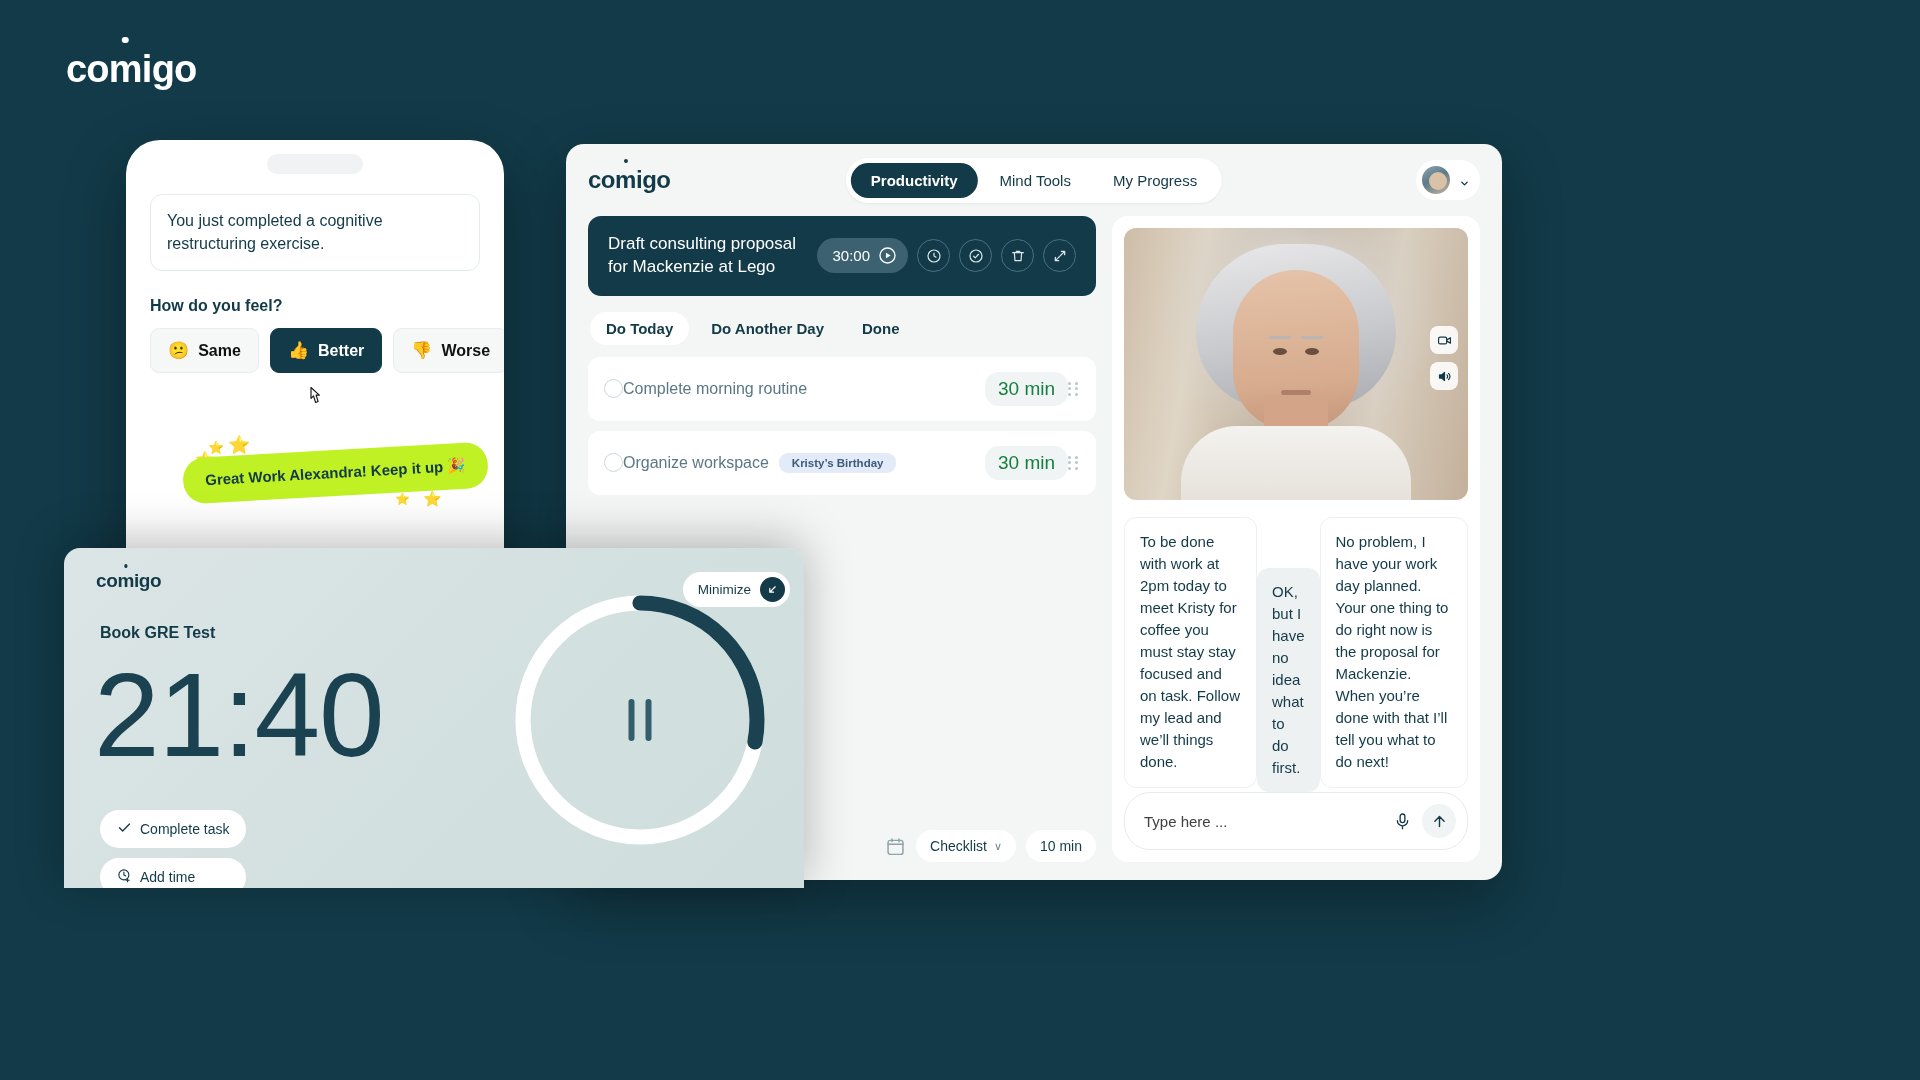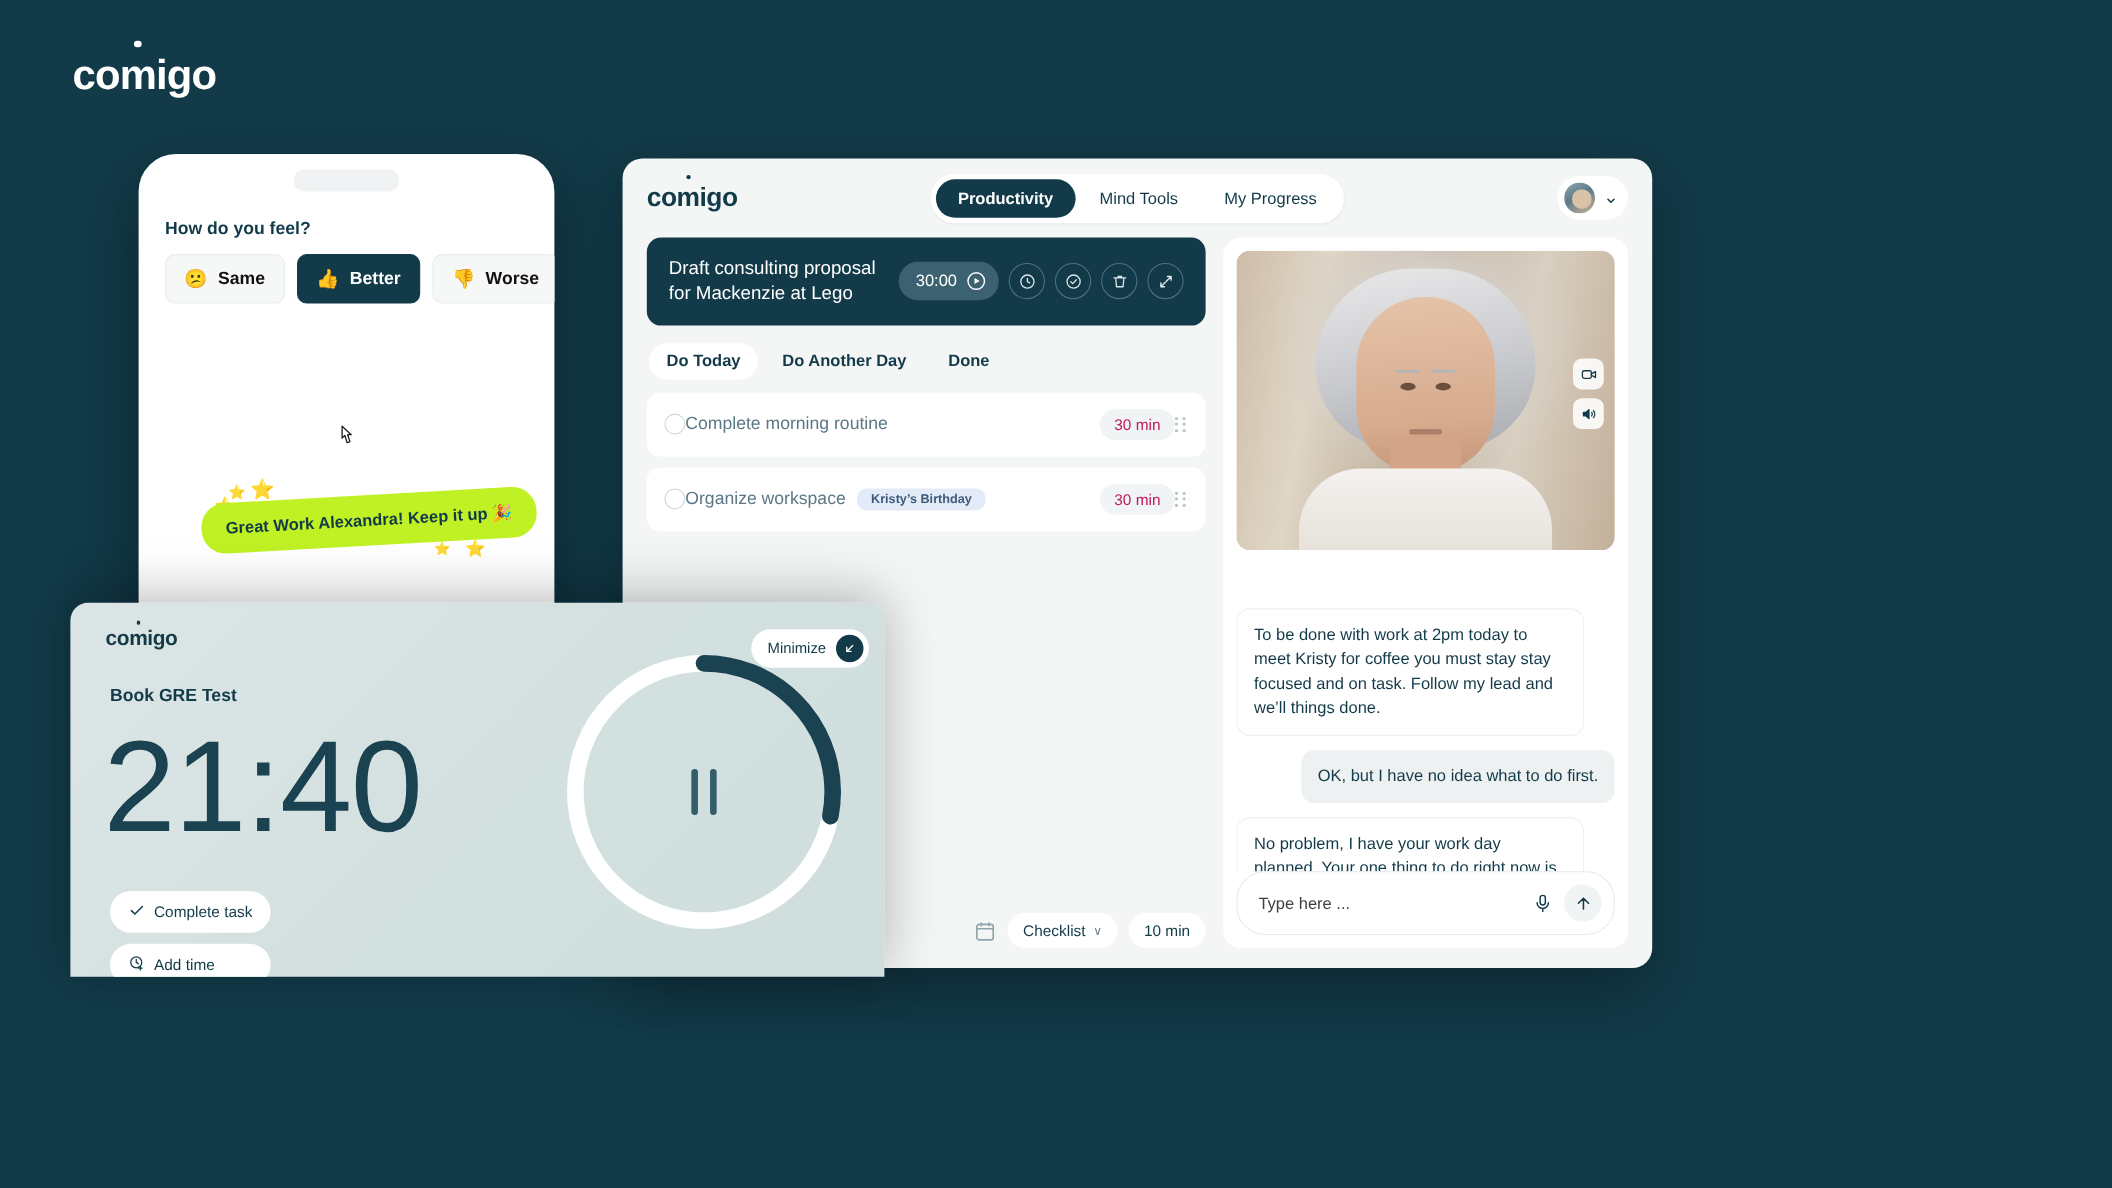--- a/index.html
+++ b/index.html
@@ -145,21 +145,21 @@
   .filter { padding: 8px 16px; border-radius: 17px; font-size: 15px; font-weight: 600; color: #123A48; white-space: nowrap; }
   .filter.active { background: #fff; }
 
   .task-row {
     background: #fff; border-radius: 12px; padding: 15px 16px;
     display: flex; align-items: center; margin-bottom: 10px;
   }
   .checkbox { width: 19px; height: 19px; border-radius: 50%; border: 1.6px solid #cdd8dc; flex: none; }
   .task-name { font-size: 16px; color: #5a7885; flex: 1 1 auto; display: flex; align-items: center; gap: 10px; min-width: 0; }
   .tag { background: #e3ebf8; color: #3d5a7a; font-size: 11.5px; font-weight: 600; padding: 4px 13px; border-radius: 9px; white-space: nowrap; }
-  .dur-pill { background: #f1f4f5; color: #be185d; font-size: 14px; border-radius: 14px; padding: 6px 13px; white-space: nowrap; }
+  .dur-pill { background: #f1f4f5; color: #15803d; font-size: 19px; border-radius: 14px; padding: 6px 13px; white-space: nowrap; }
   .grip { width: 12px; color: #b9c6cb; flex: none; display: grid; grid-template-columns: 1fr 1fr; gap: 2.5px; }
   .grip i { width: 3px; height: 3px; border-radius: 50%; background: currentColor; display: block; }
 
   .left-footer { margin-top: auto; display: flex; align-items: center; justify-content: flex-end; gap: 10px; padding-top: 12px; }
   .cal-ico { width: 21px; height: 21px; color: #8fa3ab; }
   .sel-pill {
     background: #fff; border-radius: 17px; padding: 8px 14px; font-size: 14px; color: #123A48;
     display: flex; align-items: center; gap: 7px;
   }
   .sel-caret { font-size: 11px; color: #6e848e; }
@@ -195,21 +195,21 @@
   .brow { position:absolute; width:22px; height:3px; border-radius:2px; background:#b9b5b2; top:66px; }
   .brow.l { left: 36px; } .brow.r { right: 36px; }
   .mouth { position:absolute; left:50%; transform:translateX(-50%); top:120px; width:30px; height:5px; border-radius:4px; background:#b07f69; }
   .vid-ctrls { position: absolute; right: 10px; top: 98px; display: flex; flex-direction: column; gap: 8px; }
   .vid-btn {
     width: 28px; height: 28px; border-radius: 8px; background: rgba(255,255,255,.88);
     display: flex; align-items: center; justify-content: center; color: #123A48;
   }
   .vid-btn svg { width: 15px; height: 15px; }
 
-  .chat-scroll { flex: 1 1 auto; display: flex; flex-direction: column; gap: 13px; padding: 17px 0 0; overflow: hidden; margin-top: 36px; }
+  .chat-scroll { flex: 1 1 auto; display: flex; flex-direction: row; gap: 0; padding: 17px 0 0; overflow: hidden; }
   .bubble { font-size: 15px; line-height: 1.47; color: #123A48; border-radius: 12px; padding: 13px 15px; max-width: 92%; }
   .bubble.bot { background: #fff; border: 1px solid #edf0f1; align-self: flex-start; }
   .bubble.me { background: #eef1f2; align-self: flex-end; }
 
   .composer {
     margin-top: auto; display: flex; align-items: center; gap: 10px;
     border: 1px solid #e6eaec; border-radius: 26px; padding: 11px 11px 11px 19px;
   }
   .composer-input { flex: 1 1 auto; font-size: 15px; color: #404040; }
   .mic { width: 19px; height: 19px; color: #123A48; }
@@ -253,20 +253,21 @@
 <body>
 
 <div class="brand-top wordmark">
     <span>co<span class="wm-m">m</span>igo</span>
   </div>
 
 <div class="phone">
   <div class="phone-notch"></div>
 
 
+  <div class="prompt-card">You just completed a cognitive restructuring exercise.</div>
 
   <div class="feel-label">How do you feel?</div>
 
   <div class="feel-row">
     <div class="feel-btn">
       <span class="feel-emoji">😕</span>
       <span>Same</span>
     </div>
     <div class="feel-btn active">
       <span class="feel-emoji">👍</span>

